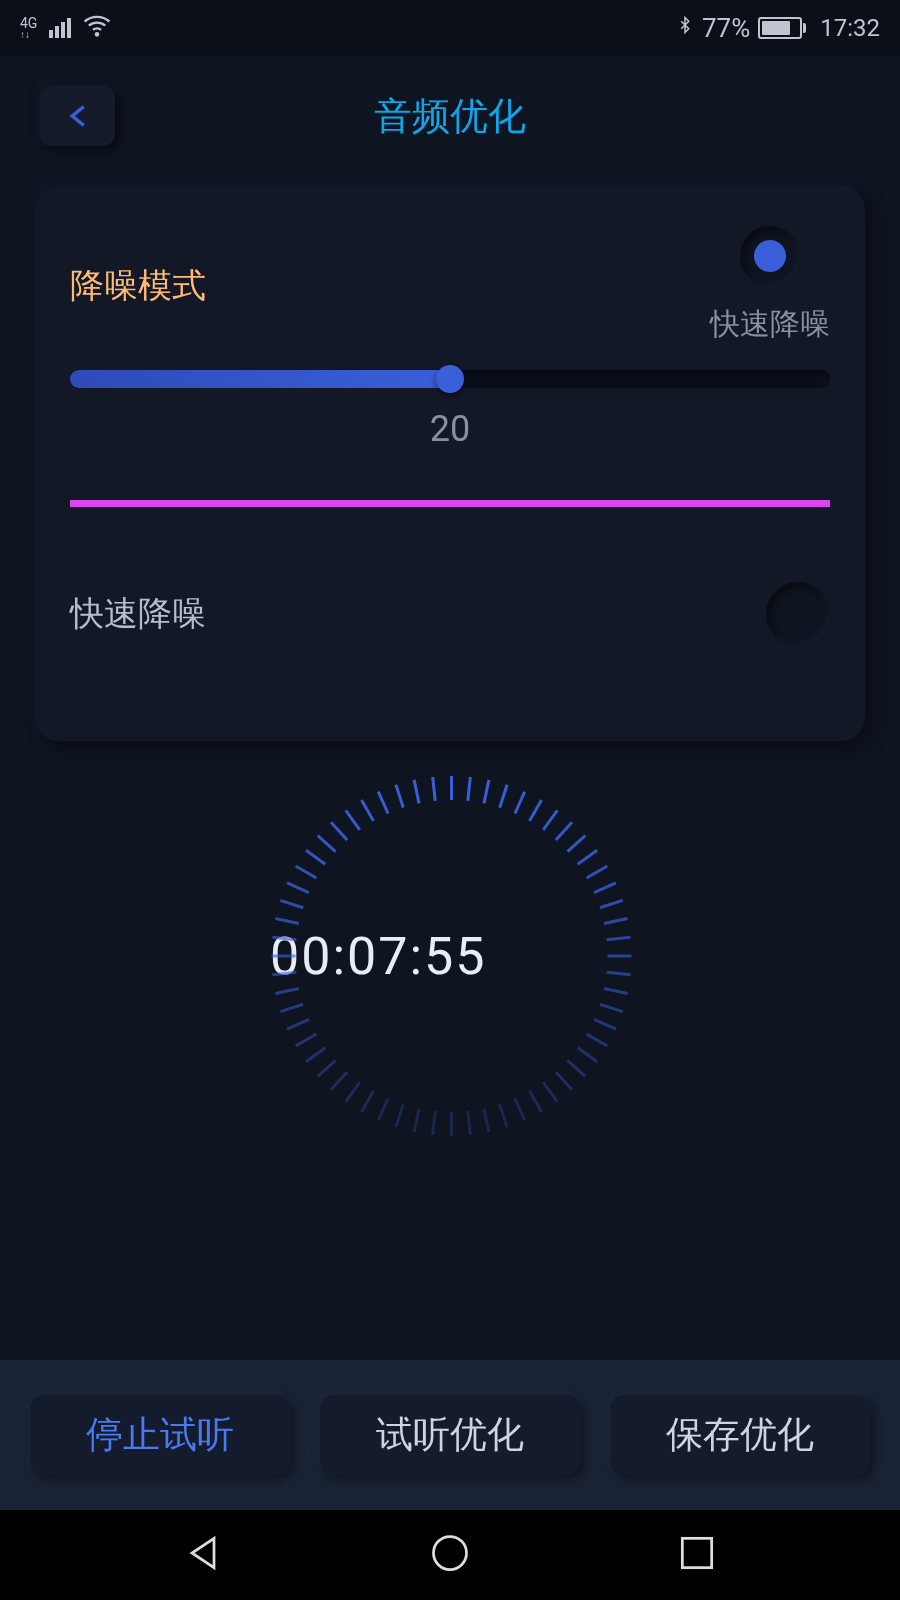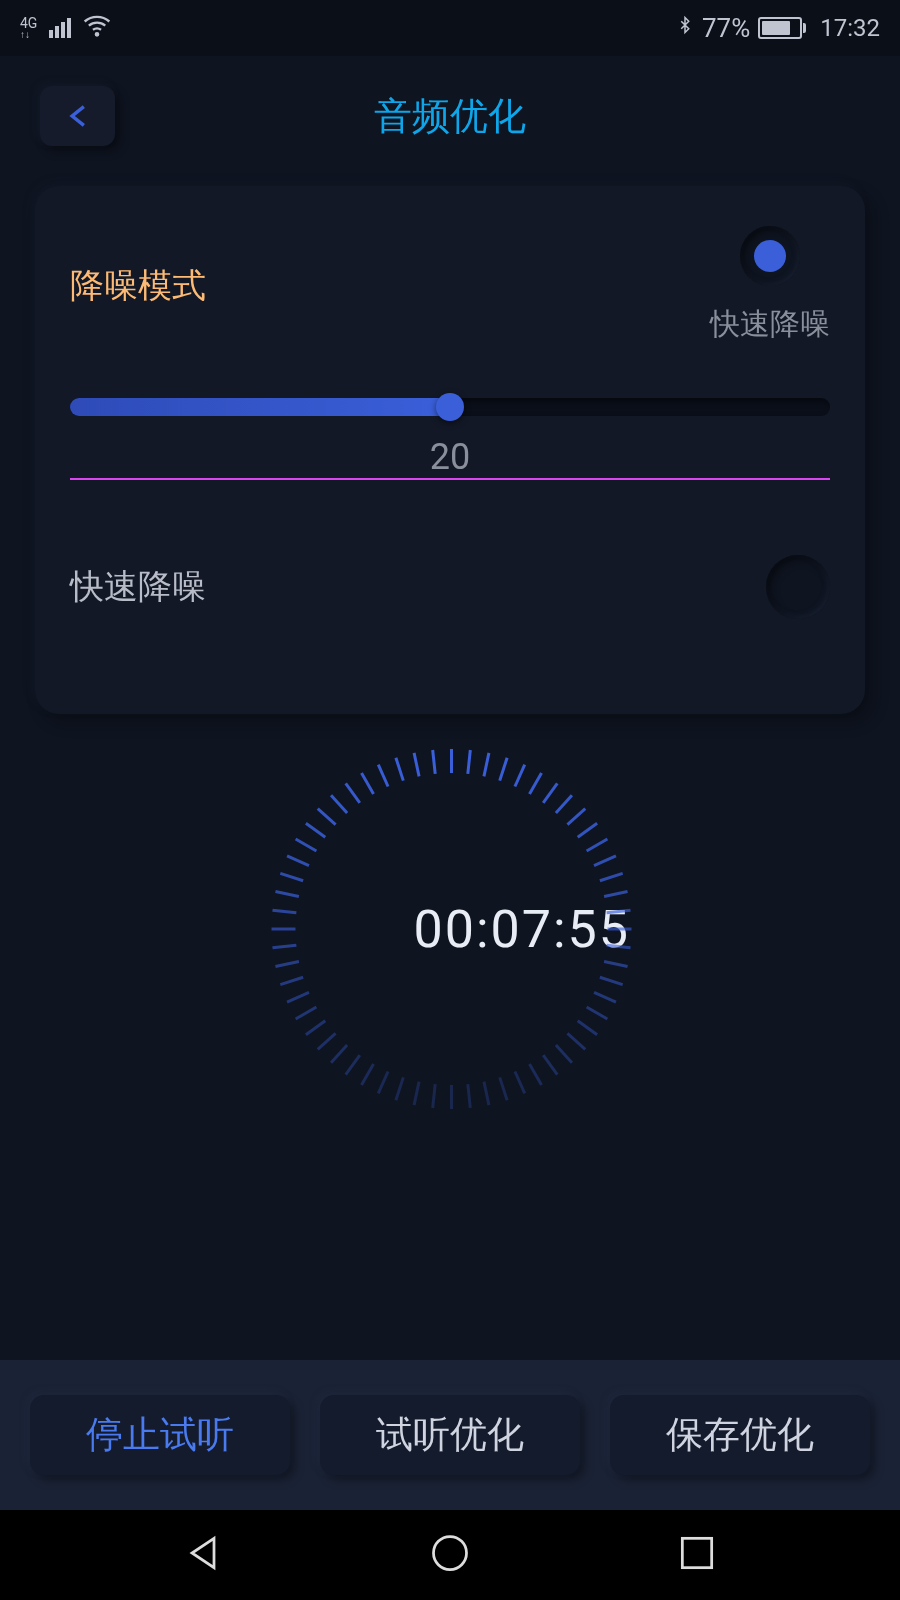--- a/index.html
+++ b/index.html
@@ -182,22 +182,23 @@
       background: #3a5fd9;
     }
     
     .radio-label {
       font-size: 30px;
       color: #8a8f9c;
     }
     
     
     .slider-container {
-      margin-top: 53px;
-      border-bottom: 2px solid #d946ef;
+      margin-top: 25px;
+      padding-bottom: 50px;
+      border-bottom: 7px solid #d946ef;
     }
     
     .slider-track {
       position: relative;
       height: 18px;
       background: #0a0f1a;
       border-radius: 9px;
       box-shadow: inset 3px 3px 6px rgba(0,0,0,0.5);
     }
     
@@ -257,21 +258,21 @@
       justify-content: center;
       margin-top: 35px;
     }
     
     .timer-dial {
       position: relative;
       width: 360px;
       height: 360px;
       display: flex;
       align-items: center;
-      justify-content: flex-end;
+      justify-content: flex-start;
     }
     
     .timer-value {
       font-size: 52px;
       color: #e8ecf5;
       font-weight: 400;
       letter-spacing: 2px;
     }
     
     .tick-marks {

